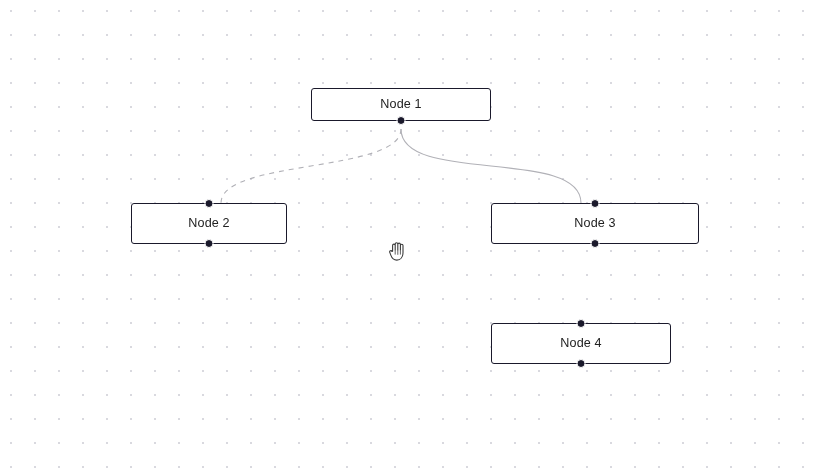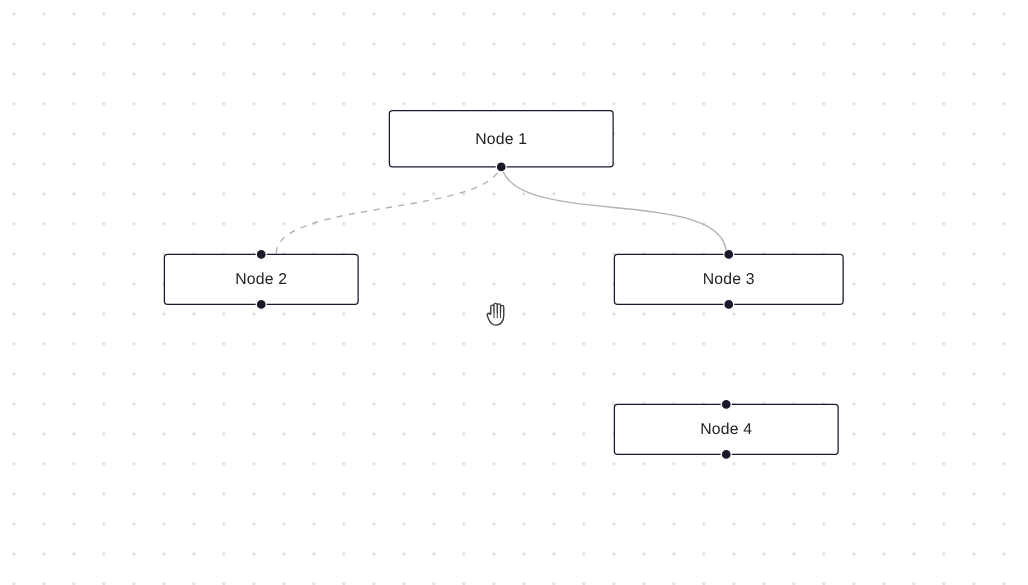--- a/index.html
+++ b/index.html
@@ -91,32 +91,32 @@
 </head>
 <body>
 
 <div id="flow-canvas" style="width: 822px; height: 468px; background-size: 24px 24px;">
 
   <svg id="edge-layer" viewBox="0 0 822 468" width="822" height="468">
     <path class="edge-path dashed" d="M 401 129 C 401 173, 221 159, 221 203" stroke="#b1b1b7"></path>
     <path class="edge-path" d="M 401 129 C 401 185, 581 147, 581 203" stroke="#b1b1b7"></path>
   </svg>
 
-  <div class="rf-node" id="node-1" style="left: 311px; top: 88px; width: 180px; height: 46px; border-color: rgb(26, 25, 43); background: rgb(255, 255, 255); color: rgb(34, 34, 34);">
+  <div class="rf-node" id="node-1" style="left: 311px; top: 88px; width: 180px; height: 33px; border-color: rgb(26, 25, 43); background: rgb(255, 255, 255); color: rgb(34, 34, 34);">
     <span class="node-label">Node 1</span>
     <div class="handle bottom"></div>
   </div>
 
   <div class="rf-node" id="node-2" style="left: 131px; top: 203px; width: 156px; height: 41px; border-color: rgb(26, 25, 43); background: rgb(255, 255, 255); color: rgb(34, 34, 34);">
     <div class="handle top"></div>
     <span class="node-label">Node 2</span>
     <div class="handle bottom"></div>
   </div>
 
-  <div class="rf-node" id="node-3" style="left: 491px; top: 203px; width: 184px; height: 41px; border-color: rgb(26, 25, 43); background: rgb(255, 255, 255); color: rgb(34, 34, 34);">
+  <div class="rf-node" id="node-3" style="left: 491px; top: 203px; width: 208px; height: 41px; border-color: rgb(26, 25, 43); background: rgb(255, 255, 255); color: rgb(34, 34, 34);">
     <div class="handle top"></div>
     <span class="node-label">Node 3</span>
     <div class="handle bottom"></div>
   </div>
 
   <div class="rf-node" id="node-4" style="left: 491px; top: 323px; width: 180px; height: 41px; border-color: rgb(26, 25, 43); background: rgb(255, 255, 255); color: rgb(34, 34, 34);">
     <div class="handle top"></div>
     <span class="node-label">Node 4</span>
     <div class="handle bottom"></div>
   </div>

